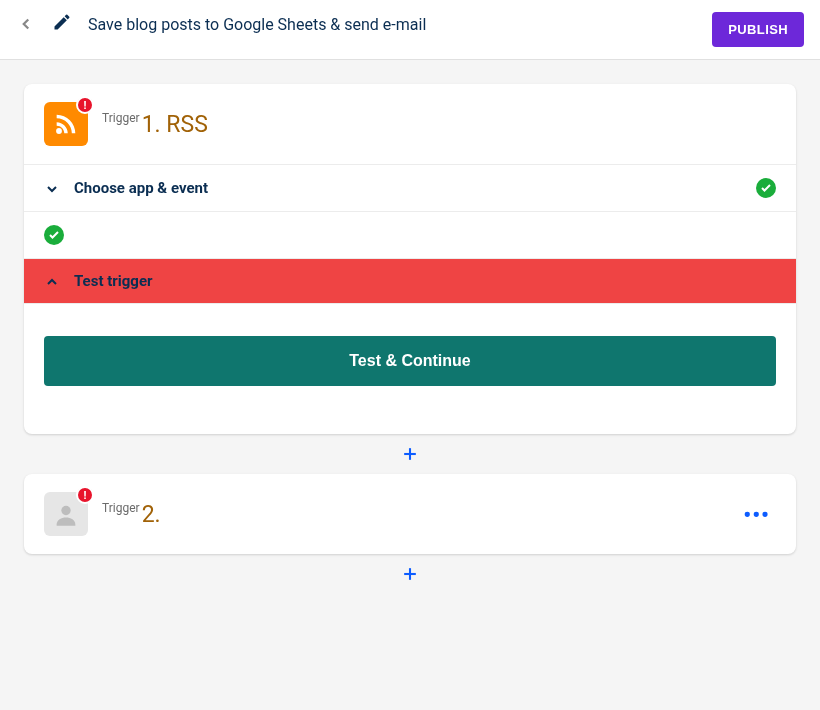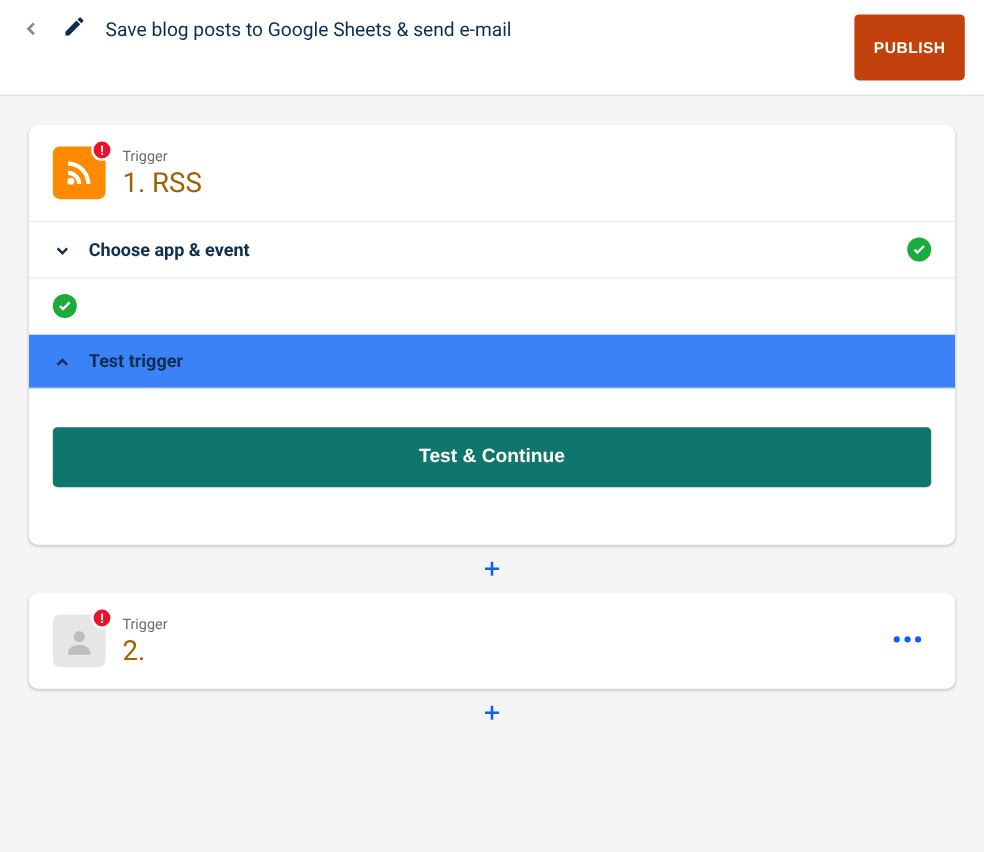--- a/index.html
+++ b/index.html
@@ -37,25 +37,25 @@
       width: 20px;
       height: 20px;
       color: #0b2e52;
     }
     .workflow-title {
       font-size: 16px;
       color: #0b2e52;
       font-weight: 400;
     }
     .publish-btn {
-      background: #c2410c;
+      background: #6d28d9;
       color: #fff;
       border: none;
       border-radius: 4px;
-      padding: 20px 16px;
+      padding: 10px 16px;
       font-size: 13px;
       font-weight: 700;
       letter-spacing: 0.4px;
       cursor: pointer;
     }
     
     .content-area {
       padding: 24px 24px 0 24px;
     }
     
@@ -95,21 +95,21 @@
       border: 2px solid #fff;
       display: flex;
       align-items: center;
       justify-content: center;
       color: #fff;
       font-size: 11px;
       font-weight: 700;
     }
     .card-header-text {
       display: flex;
-      flex-direction: column;
+      flex-direction: row;
       gap: 2px;
     }
     .step-type {
       font-size: 12px;
       color: #6b6b6b;
     }
     .step-title {
       font-size: 23px;
       font-weight: 400;
       color: #a16207;
@@ -117,21 +117,21 @@
     
     .accordion-row {
       display: flex;
       align-items: center;
       justify-content: space-between;
       padding: 13px 20px;
       border-bottom: 1px solid #ececec;
       cursor: pointer;
     }
     .accordion-row.expanded {
-      background: #3b82f6;
+      background: #ef4444;
       border-bottom: 1px solid #ececec;
     }
     .accordion-left {
       display: flex;
       align-items: flex-end;
       gap: 14px;
     }
     .accordion-label {
       font-size: 15px;
       font-weight: 700;

